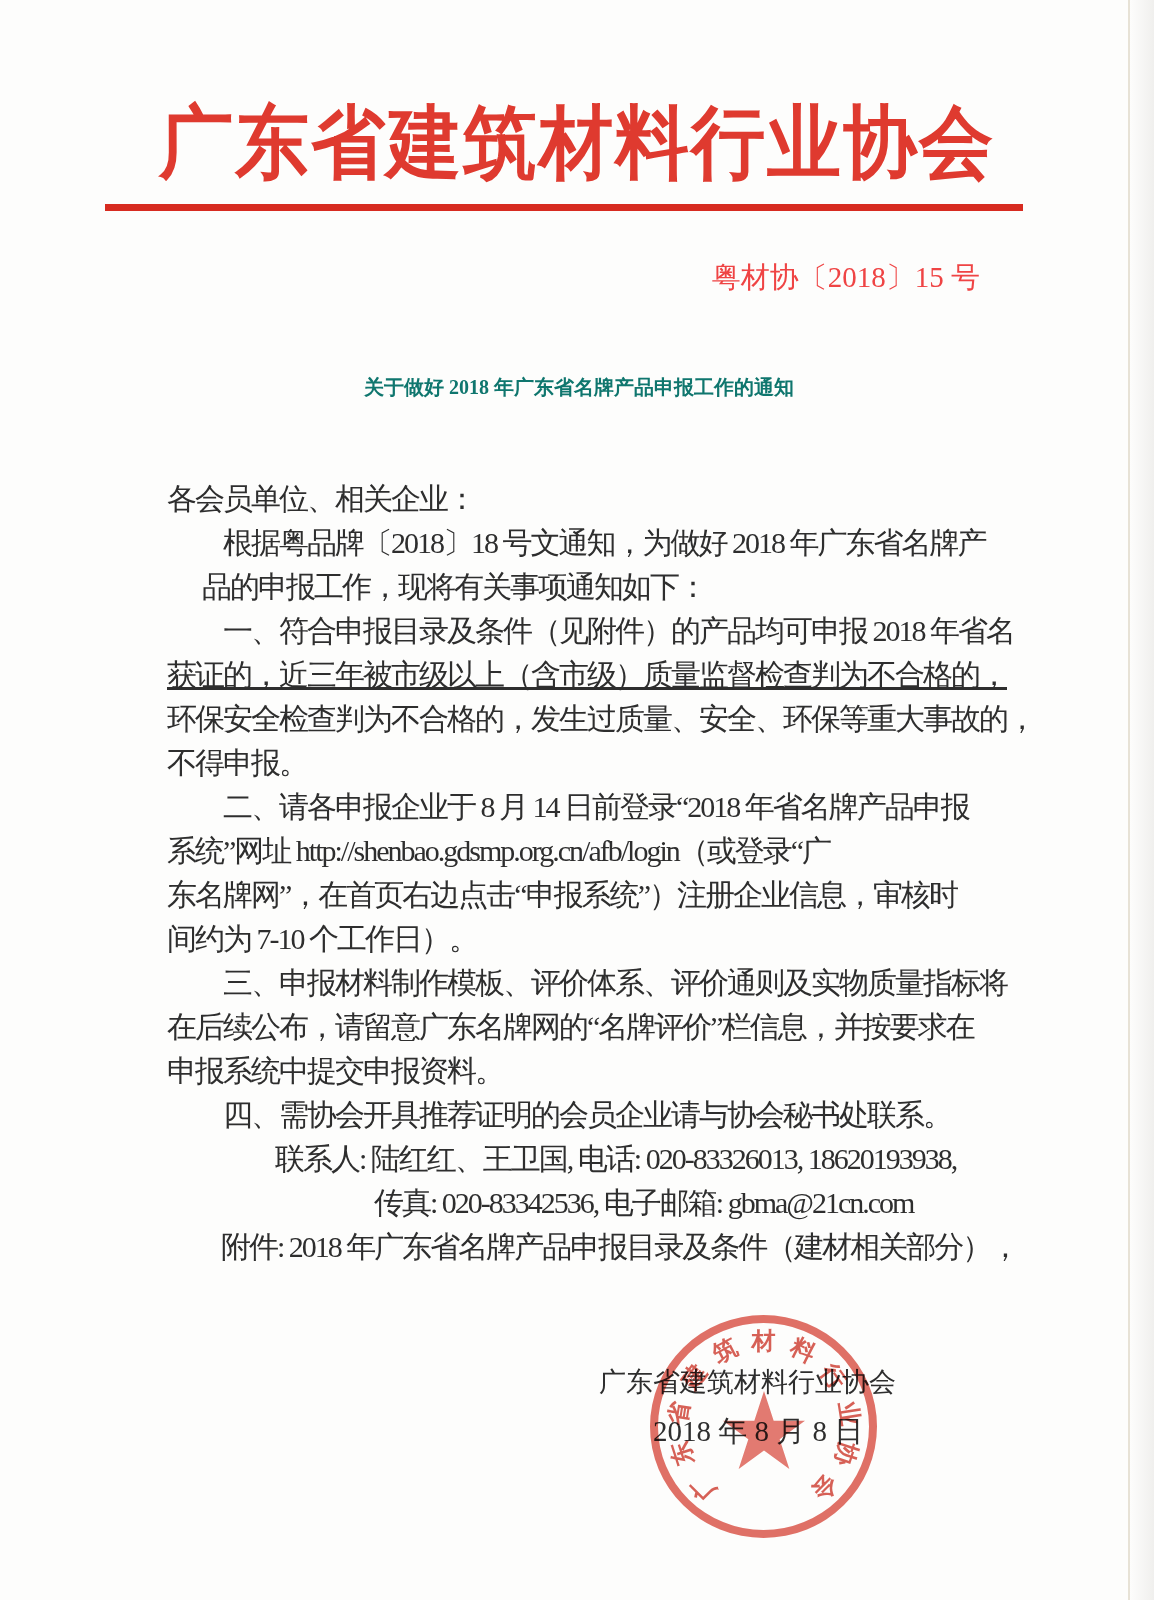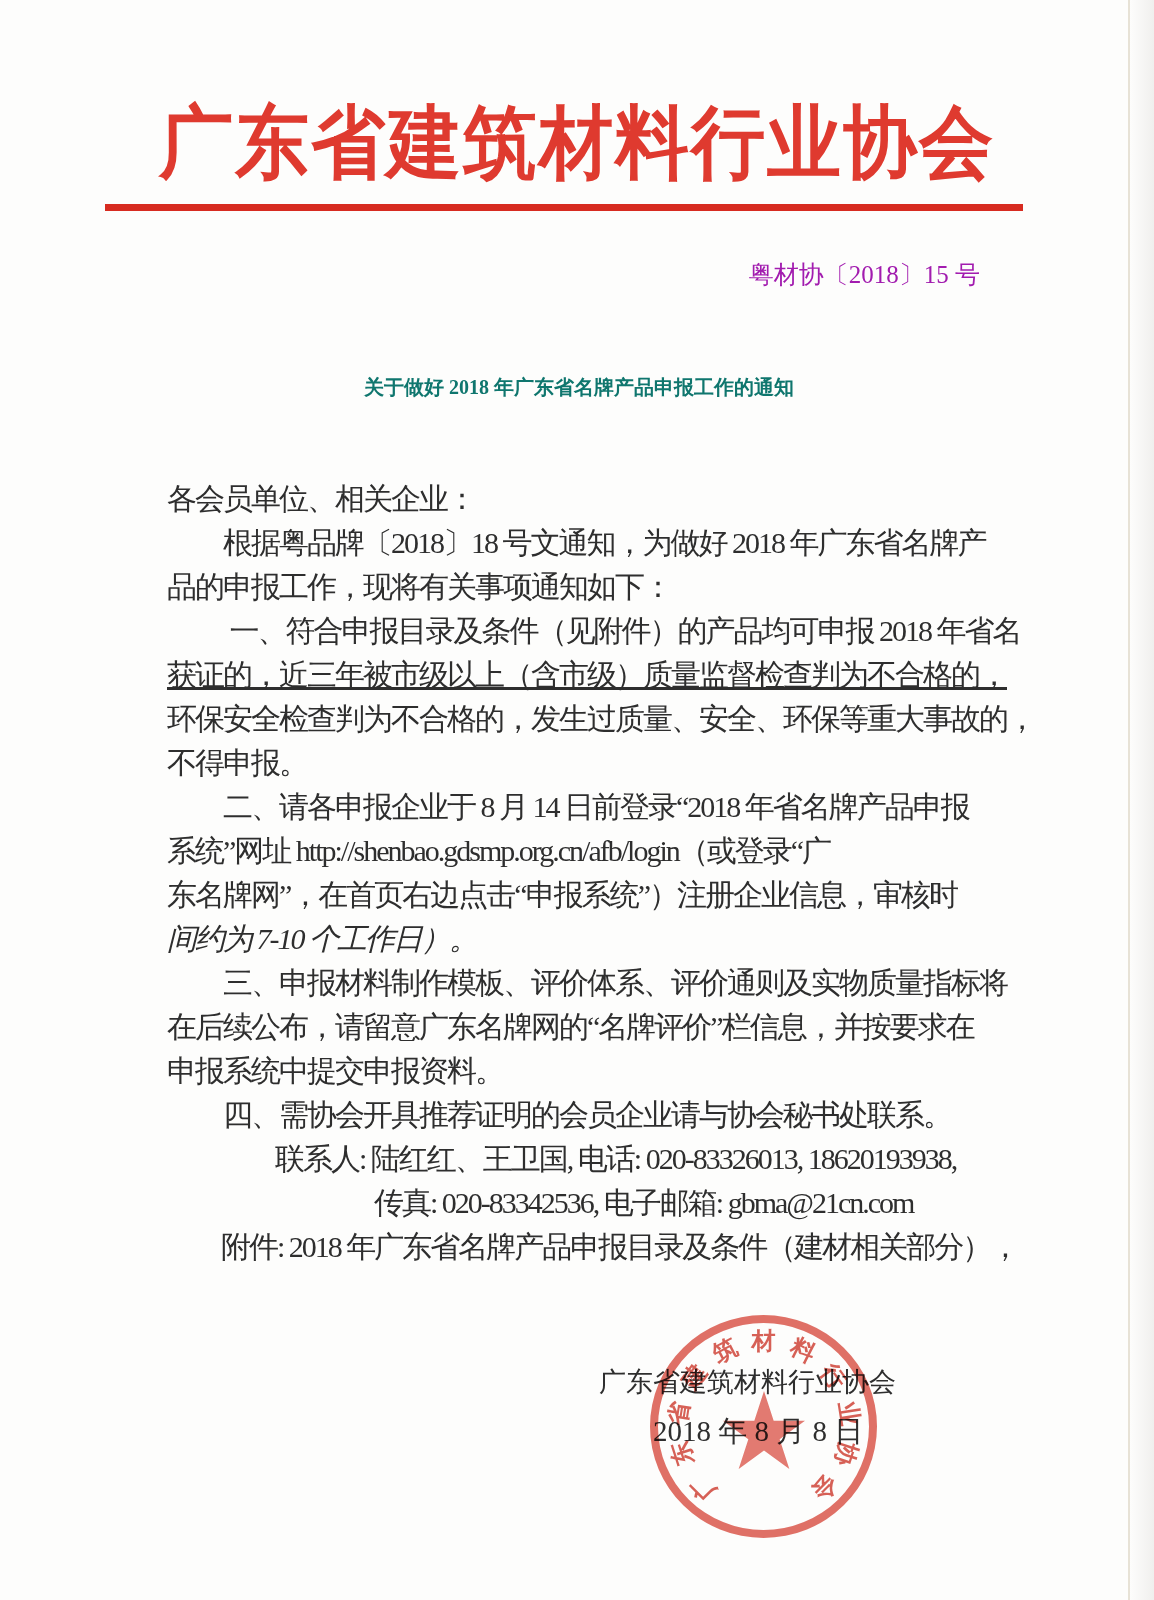--- a/index.html
+++ b/index.html
@@ -26,21 +26,21 @@
     transform:scaleY(1.08);
     white-space:nowrap;
   }
   .rule{
     position:absolute;left:105px;top:204px;
     width:918px;height:7px;
     background:var(--rule-red);
   }
   .docnum{
     position:absolute;top:258px;right:174px;
-    font-size:25px;color:#a21caf;
+    font-size:29px;color:#ef4444;
     white-space:nowrap;
   }
   .title{
     position:absolute;top:372px;left:0;width:100%;
     margin:2px;text-align:center;
     font-size:20px;font-weight:bold;color:#0f766e;
     white-space:nowrap;
   }
   .body{
     position:absolute;left:167px;top:477px;
@@ -107,29 +107,29 @@
 
   <div class="rule"></div>
 
   <div class="docnum">粤材协〔2018〕15 号</div>
 
   <h1 class="title">关于做好 2018 年广东省名牌产品申报工作的通知</h1>
 
   <div class="body" id="body-lines">
       <div class="line" style="padding-left: 0px;">各会员单位、相关企业：</div>
       <div class="line" style="padding-left: 56px;">根据粤品牌〔2018〕18 号文通知，为做好 2018 年广东省名牌产</div>
-      <div class="line" style="padding-left: 0px;">品的申报工作，现将有关事项通知如下：</div>
-      <div class="line" style="padding-left: 56px; text-align: center;">一、符合申报目录及条件（见附件）的产品均可申报 2018 年省名</div>
+      <div class="line" style="padding-left: 0px; margin-left: 35px;">品的申报工作，现将有关事项通知如下：</div>
+      <div class="line" style="padding-left: 56px;">一、符合申报目录及条件（见附件）的产品均可申报 2018 年省名</div>
       <div class="line" style="padding-left: 0px; text-decoration: underline;">获证的，近三年被市级以上（含市级）质量监督检查判为不合格的，</div>
       <div class="line" style="padding-left: 0px; text-align: center;">环保安全检查判为不合格的，发生过质量、安全、环保等重大事故的，</div>
       <div class="line" style="padding-left: 0px;">不得申报。</div>
       <div class="line" style="padding-left: 56px;">二、请各申报企业于 8 月 14 日前登录“2018 年省名牌产品申报</div>
       <div class="line" style="padding-left: 0px;">系统”网址 http://shenbao.gdsmp.org.cn/afb/login（或登录“广</div>
       <div class="line" style="padding-left: 0px;">东名牌网”，在首页右边点击“申报系统”）注册企业信息，审核时</div>
-      <div class="line" style="padding-left: 0px; font-style: italic;">间约为 7-10 个工作日）。</div>
+      <div class="line" style="padding-left: 0px;">间约为 7-10 个工作日）。</div>
       <div class="line" style="padding-left: 56px;">三、申报材料制作模板、评价体系、评价通则及实物质量指标将</div>
       <div class="line" style="padding-left: 0px;">在后续公布，请留意广东名牌网的“名牌评价”栏信息，并按要求在</div>
       <div class="line" style="padding-left: 0px;">申报系统中提交申报资料。</div>
       <div class="line" style="padding-left: 56px;">四、需协会开具推荐证明的会员企业请与协会秘书处联系。</div>
       <div class="line" style="padding-left: 108px;">联系人: 陆红红、王卫国, 电话: 020-83326013, 18620193938,</div>
       <div class="line" style="padding-left: 207px;">传真: 020-83342536, 电子邮箱: gbma@21cn.com</div>
       <div class="line" style="padding-left: 54px;">附件: 2018 年广东省名牌产品申报目录及条件（建材相关部分），</div>
     </div>
 
   <div class="sig-org">广东省建筑材料行业协会</div>

